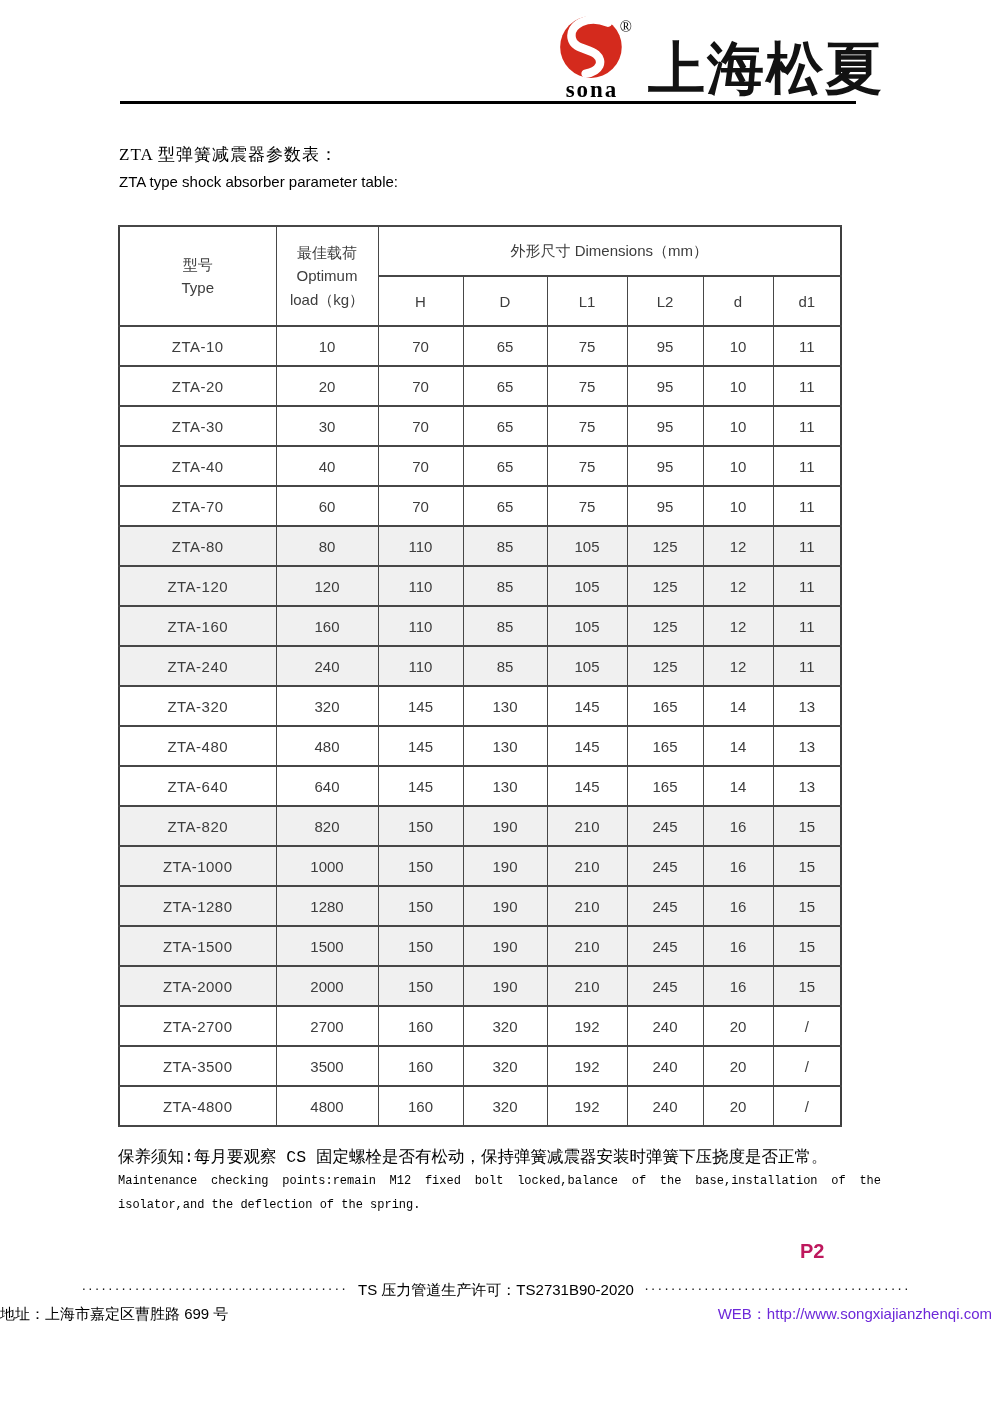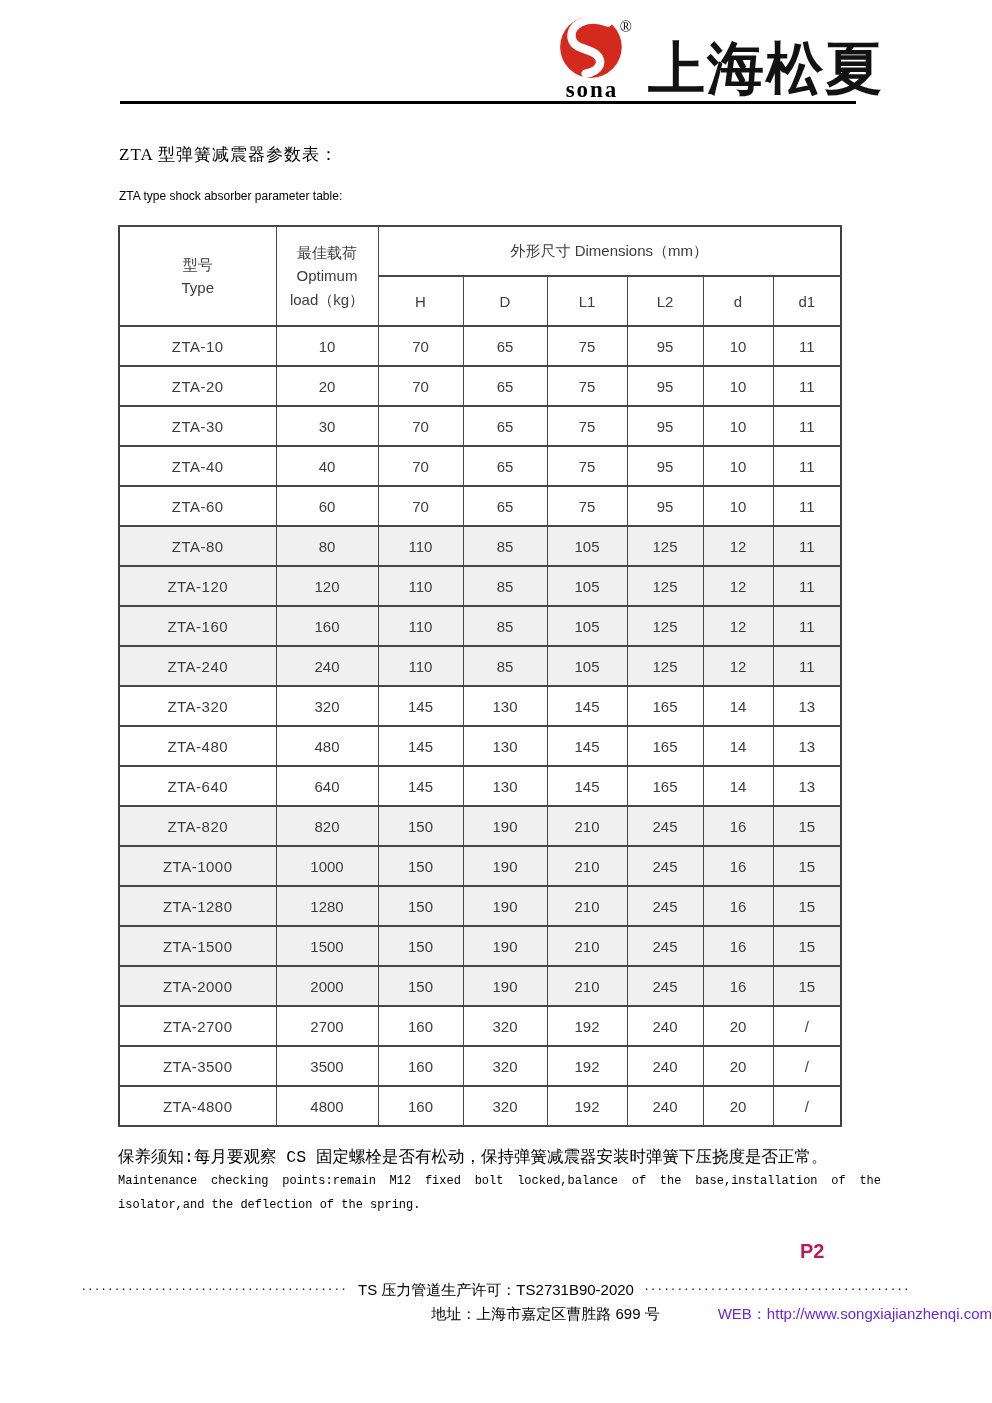--- a/index.html
+++ b/index.html
@@ -17,21 +17,21 @@
   .logo-block { position:absolute; left:550px; top:12px; display:flex; align-items:flex-start; }
   .logo-mark { position:relative; width:84px; text-align:center; }
   .logo-svg { display:block; margin:0 auto; }
   .reg-mark { position:absolute; top:6px; right:2px; font-size:16px; color:#111; font-family:"Liberation Serif", serif; }
   .sona-text { font-family:"Liberation Serif", serif; font-weight:bold; font-size:23px; letter-spacing:2px; line-height:1; margin-top:-2px; color:#000; }
   .company-name { font-size:57px; font-weight:900; color:#121212; margin-left:14px; margin-top:25px; letter-spacing:2px; line-height:1.1; white-space:nowrap; }
   .header-rule { position:absolute; left:120px; top:101px; width:736px; height:3px; background:#000; }
 
   
   .title-zh { position:absolute; left:119px; top:143px; font-size:17px; color:#000; font-family:"Liberation Serif", serif; letter-spacing:1px; }
-  .title-en { position:absolute; left:119px; top:173px; font-size:12px; color:#000;margin-top:16px; }
+  .title-en { position:absolute; left:119px; top:173px; font-size:15px; color:#000; }
 
   
   table.params {
     position:absolute; left:118px; top:225px;
     width:722px; border-collapse:collapse; table-layout:fixed;
     font-size:15px; color:#3d3d3d;
   }
   table.params th, table.params td {
     border:1px solid #474747;
     border-top-width:2px; border-bottom-width:2px;
@@ -55,21 +55,21 @@
   
   .page-number { position:absolute; top:1240px; left:800px; font-size:20px; font-weight:bold; color:#be185d; }
   .footer-line1 {
     position:absolute; top:1281px; left:0; width:100%;
     text-align:center; font-size:15px; color:#000; white-space:nowrap;
   }
   .footer-line1 .dots { letter-spacing:2px; font-size:14px; position:relative; top:-2px; color:#1a1a1a; }
   .footer-line1 .license { margin:0 6px; }
   .footer-line2 {
     position:absolute; top:1305px; left:0; width:100%;
-    display:flex; justify-content:flex-end; gap:58px;
+    display:flex; justify-content:space-between; gap:58px;
     font-size:15px; color:#000;
   }
   .footer-line2 a { color:#6d28d9; text-decoration:none; }
 </style>
 </head>
 <body>
 
 <div class="page">
 
   <div class="logo-block">
@@ -156,21 +156,21 @@
           <td>ZTA-40</td>
           <td>40</td>
           <td>70</td>
           <td>65</td>
           <td>75</td>
           <td>95</td>
           <td>10</td>
           <td>11</td>
         </tr>
         <tr>
-          <td>ZTA-60</td>
+          <td>ZTA-70</td>
           <td>60</td>
           <td>70</td>
           <td>65</td>
           <td>75</td>
           <td>95</td>
           <td>10</td>
           <td>11</td>
         </tr>
         <tr class="shaded">
           <td>ZTA-80</td>

